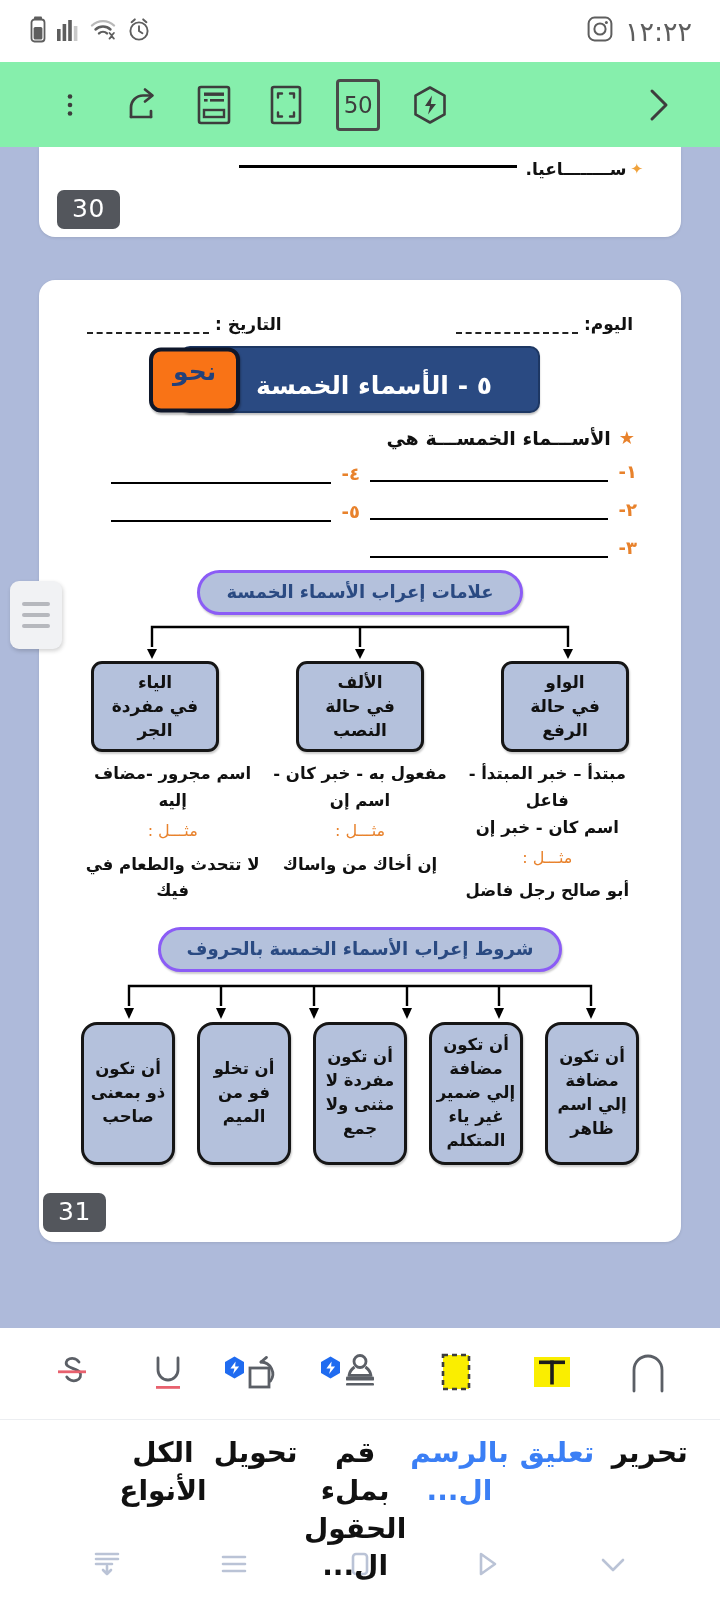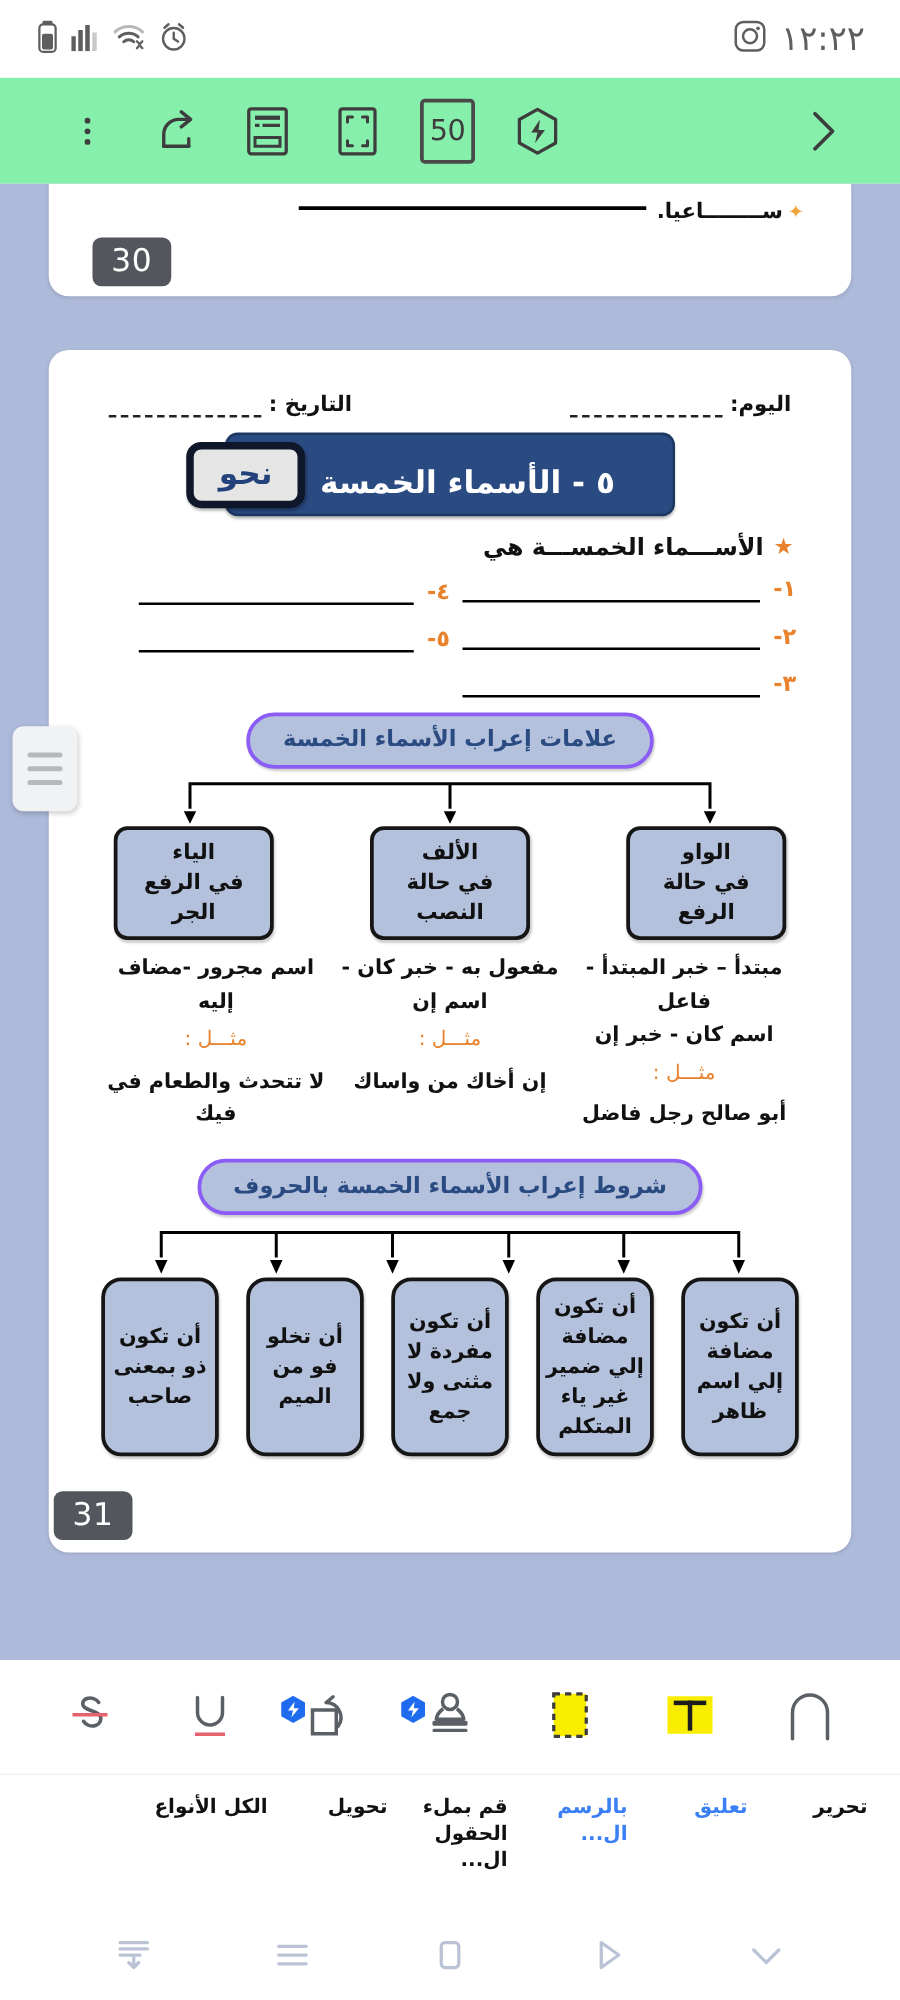--- a/index.html
+++ b/index.html
@@ -120,21 +120,21 @@
     bottom: -16px;
     background: #53565c;
     color: #ffffff;
     font-size: 25px;
     border-radius: 7px;
     padding: 4px 15px 6px 15px;
     font-family: "DejaVu Sans", sans-serif;
     letter-spacing: 0.5px;
     z-index: 4;
   }
-  .badge-30 { bottom: 8px; left: 35px; }
+  .badge-30 { bottom: 8px; left: 18px; }
   .badge-31 { bottom: 10px; left: 4px; }
 
   
   .p30-line {
     position: absolute;
     top: 12px;
     right: 38px;
     left: 200px;
     display: flex;
     align-items: center;
@@ -199,25 +199,25 @@
     letter-spacing: 0.5px;
     position: relative;
     box-shadow: 0 2px 2px rgba(0,0,0,0.25);
     border: 2px solid #1d3763;
   }
   .title-chip {
     position: absolute;
     left: 72px;
     top: 50%;
     transform: translateY(-50%);
-    background: #e5e5e5;
+    background: #f97316;
     color: #23417a;
-    border: 6px solid #0f172a;
+    border: 4px solid #0f172a;
     border-radius: 12px;
-    padding: 5px 20px 7px 20px;
+    padding: 5px 20px 23px 20px;
     font-size: 25px;
     font-weight: bold;
     z-index: 3;
     box-shadow: 1px 2px 2px rgba(0,0,0,0.25);
   }
 
   
   .intro-line {
     display: flex;
     align-items: center;
@@ -425,21 +425,22 @@
   .tool-cell {
     flex: 1 1 0;
     display: flex;
     align-items: center;
     justify-content: center;
     position: relative;
     cursor: pointer;
   }
   .tool-label {
     flex: 1 1 0;
-    font-size: 16px;
+    text-align: center;
+    font-size: 28px;
     font-weight: bold;
     color: #111;
     line-height: 1.35;
     padding: 0 2px;
   }
   .tool-label.accent { color: #3b7ff5; }
   .pro-badge {
     position: absolute;
     top: 8px;
     left: 8px;
@@ -650,21 +651,21 @@
           <div class="node-box d1-box">
             <div>الواو</div>
             <div>في حالة الرفع</div>
           </div>
           <div class="node-box d1-box">
             <div>الألف</div>
             <div>في حالة النصب</div>
           </div>
           <div class="node-box d1-box">
             <div>الياء</div>
-            <div>في الرفع الجر</div>
+            <div>في مفردة الجر</div>
           </div>
         </div>
 
         <div class="d1-notes">
           <div class="d1-note">
             <div>مبتدأ – خبر المبتدأ - فاعل</div>
             <div>اسم كان - خبر إن</div>
             <div class="note-mithl">مثـــل :</div>
             <div class="note-ex">أبو صالح رجل فاضل</div>
           </div>

